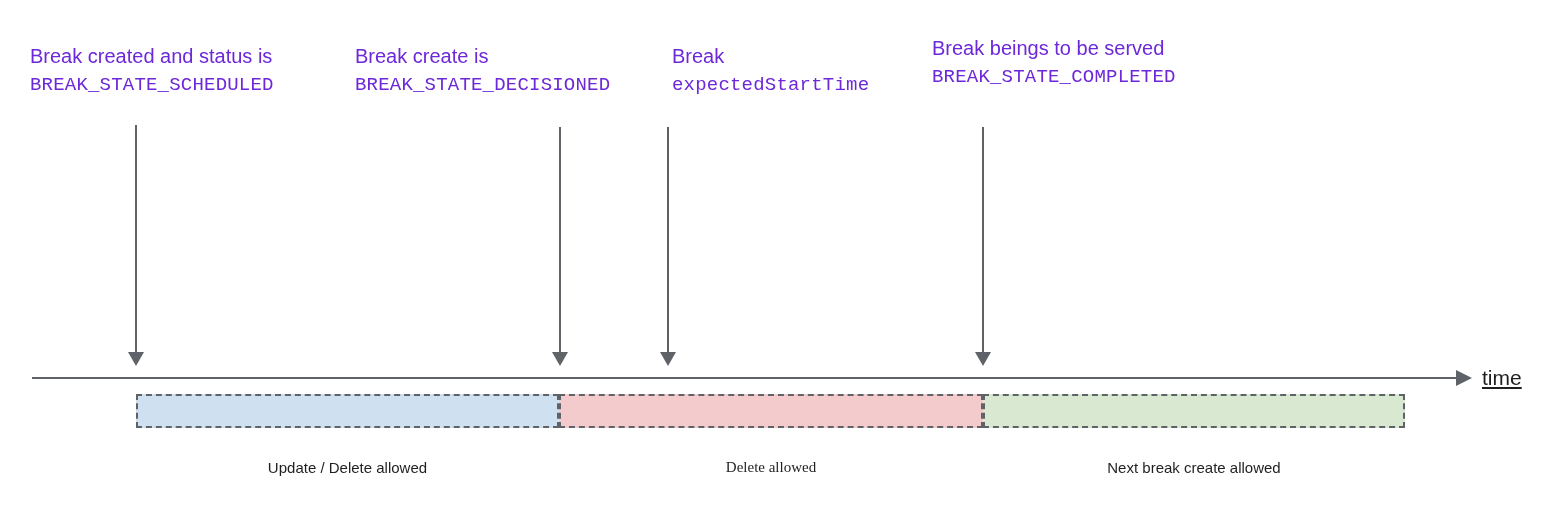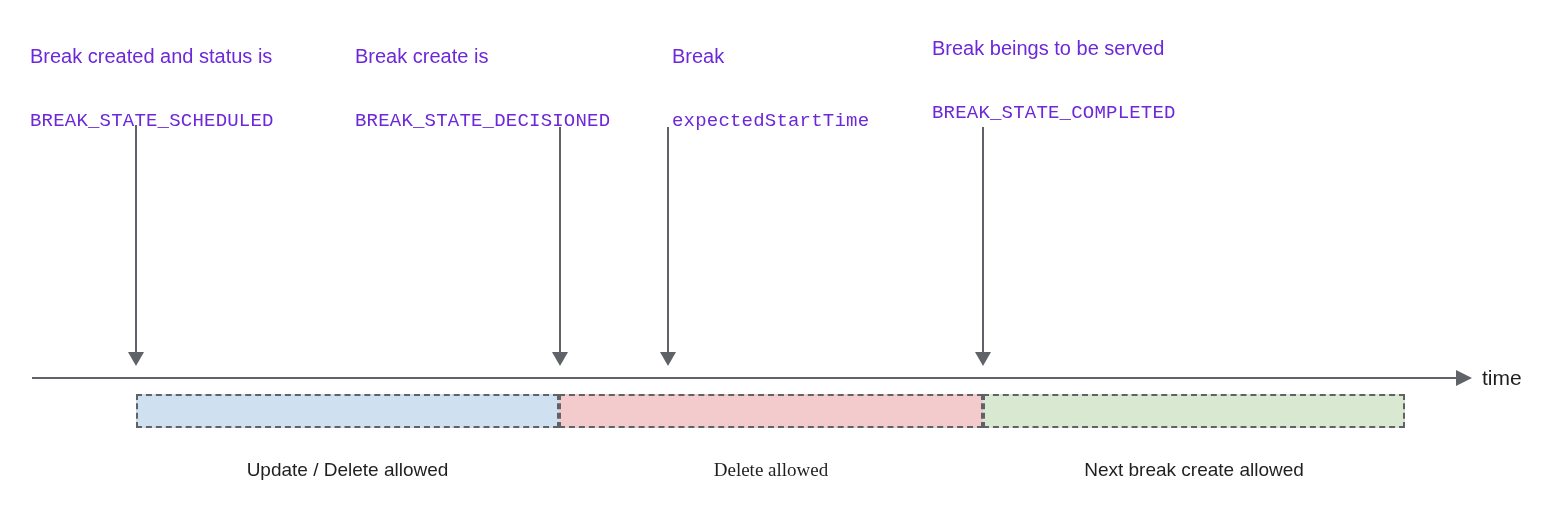--- a/index.html
+++ b/index.html
@@ -29,21 +29,20 @@
     font-family: "Liberation Sans", sans-serif;
     font-size: 20px;
     line-height: 29px;
     color: #6d28d9;
     white-space: nowrap;
   }
   .annotation .mono {
     font-family: "Liberation Mono", "DejaVu Sans Mono", monospace;
     font-size: 19px;
     letter-spacing: 0.2px;
-    margin-top: 36px;
   }
   .annotation .ln { display: block; }
 
   #ann-scheduled  { left: 30px;  top: 42px; }
   #ann-decisioned { left: 355px; top: 42px; }
   #ann-expected   { left: 672px; top: 42px; }
   #ann-completed  { left: 932px; top: 34px; }
 
   
   .vline {
@@ -77,37 +76,38 @@
     border-bottom: 8px solid transparent;
     border-left: 16px solid #5f6368;
   }
   #axis-label {
     position: absolute;
     left: 1482px;
     top: 366px;
     font-size: 21px;
     color: #1f1f1f;
     font-family: "Liberation Sans", sans-serif;
+    text-decoration: underline;
   }
 
   
   .bar {
     position: absolute;
     top: 394px;
     height: 34px;
     box-sizing: border-box;
     border: 2px dashed #5f6368;
   }
   .bar + .bar { border-left: 2px dashed #5f6368; }
 
   
   .caption {
     position: absolute;
     top: 459px;
-    font-size: 19px;
+    font-size: 15px;
     color: #1f1f1f;
     text-align: center;
     white-space: nowrap;
     font-family: "Liberation Sans", sans-serif;
   }
 </style>
 </head>
 <body>
 
 <div id="canvas">

